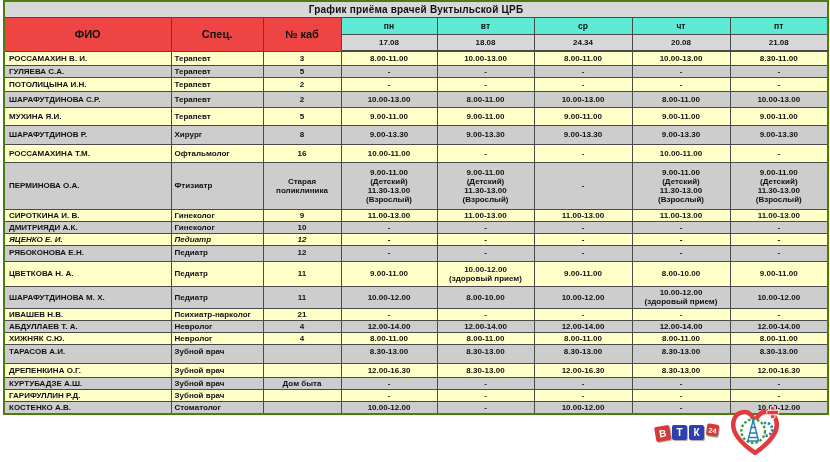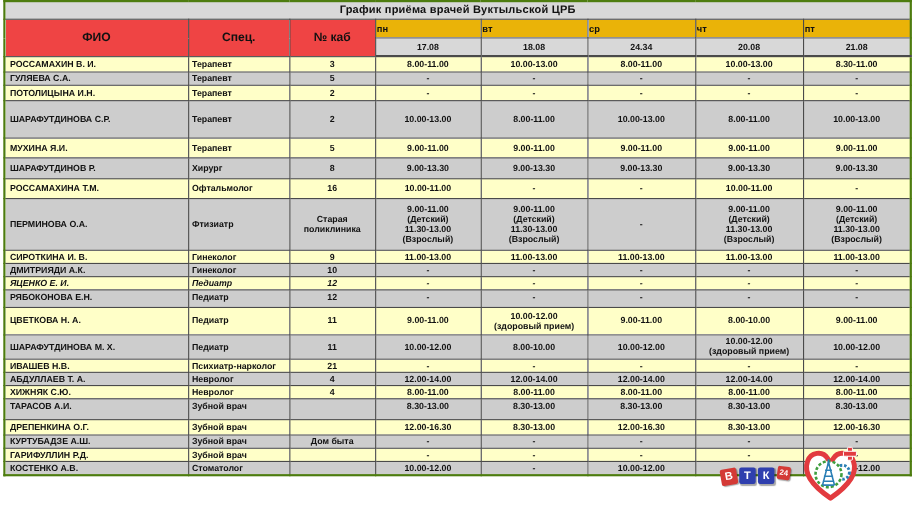--- a/index.html
+++ b/index.html
@@ -7,33 +7,33 @@
         font-family:"Liberation Sans",sans-serif;}
 
   table.schedule{position:absolute;left:3px;top:0;width:824px;
         border-collapse:collapse;table-layout:fixed;
         border:2px solid #4d7c0f;}
   th,td{border:1px solid #4a4a4a;font-weight:bold;color:#111111;overflow:hidden;}
 
   .title-row th{background:#d8d8d8;font-size:10px;height:13px;text-align:center;letter-spacing:.2px;}
   .head-row th{background:#ef4444;font-size:11px;text-align:center;}
   .head-row th.merged{height:27px;vertical-align:middle;}
-  th.day-th{background:#eab308;font-size:8.5px;height:14px;text-align:left;}
+  th.day-th{background:#5eead4;font-size:8.5px;height:14px;text-align:center;}
   th.date-th{background:#d8d8d8;font-size:8px;height:13px;text-align:center;}
   thead tr.date-row th{border-bottom:2px solid #4a4a4a;}
 
   tbody td{font-size:8px;line-height:9px;vertical-align:middle;padding:1px 2px;}
   td.cell-fio{text-align:left;padding-left:4px;}
   td.cell-spec{text-align:left;padding-left:3px;}
   td.cell-cab,td.cell-time{text-align:center;white-space:pre-line;}
   tbody tr:nth-child(odd){background:#ffffc8;}
   tbody tr:nth-child(even){background:#cdcdcd;}
 
   tbody tr:nth-child(1){height:14px;margin-top:18px;}  tbody tr:nth-child(2){height:11px;}
-  tbody tr:nth-child(3){height:14px;}  tbody tr:nth-child(4){height:34px;}
+  tbody tr:nth-child(3){height:14px;}  tbody tr:nth-child(4){height:16px;}
   tbody tr:nth-child(5){height:18px;}  tbody tr:nth-child(6){height:19px;}
   tbody tr:nth-child(7){height:18px;}  tbody tr:nth-child(8){height:47px;}
   tbody tr:nth-child(9){height:12px;}  tbody tr:nth-child(10){height:10px;}
   tbody tr:nth-child(11){height:11px;font-style:italic;} tbody tr:nth-child(12){height:16px;}
   tbody tr:nth-child(13){height:25px;} tbody tr:nth-child(14){height:22px;}
   tbody tr:nth-child(15){height:11px;} tbody tr:nth-child(16){height:11px;}
   tbody tr:nth-child(17){height:11px;} tbody tr:nth-child(18){height:19px;}
   tbody tr:nth-child(19){height:14px;} tbody tr:nth-child(20){height:10px;}
   tbody tr:nth-child(21){height:10px;} tbody tr:nth-child(22){height:11px;margin-left:34px;}
   tbody tr:nth-child(12) td,tbody tr:nth-child(18) td{vertical-align:top;padding-top:2px;margin-left:47px;}

